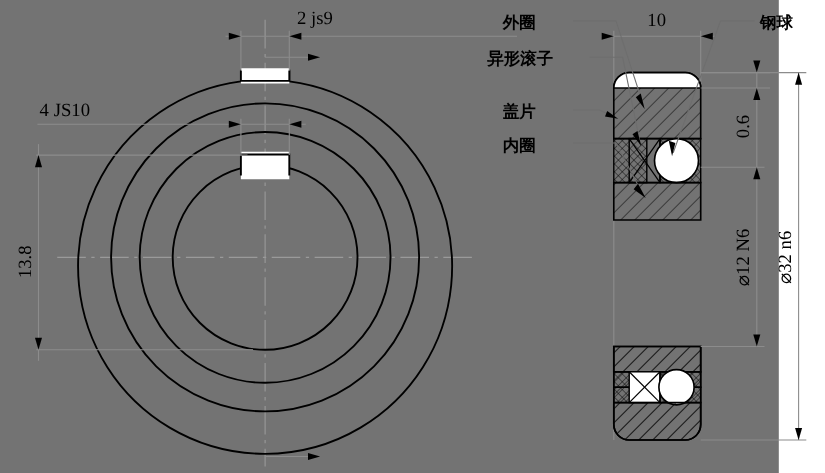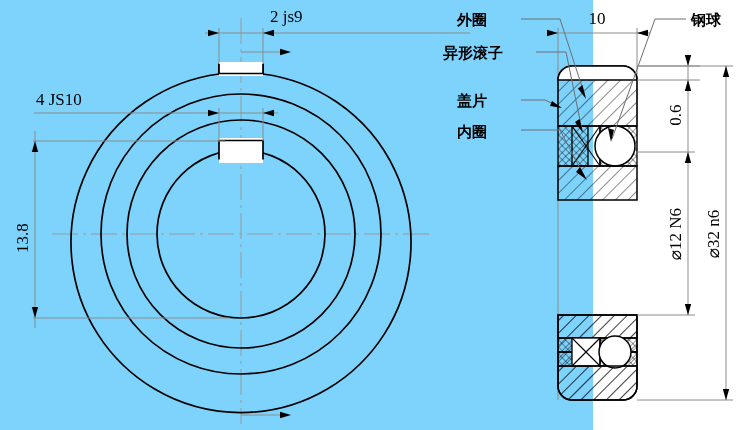--- a/index.html
+++ b/index.html
@@ -1,17 +1,17 @@
 <!DOCTYPE html>
 <html><head>
 <meta charset="utf-8">
 <style>
   html,body{margin:0;padding:0;background:#ffffff;}
   body{width:750px;height:430px;overflow:hidden;font-family:"Liberation Serif",serif;}
-  #sheet{position:relative;width:593px;height:430px;background:#7dd3fc;}
+  #sheet{position:relative;width:708px;height:430px;background:#737373;}
   svg{display:block;}
   text{font-family:"Liberation Serif",serif;fill:#000;}
   .dimtxt{font-size:17px;}
   .cntxt{font-family:"DejaVu Sans",sans-serif;font-size:15px;font-weight:bold;}
 </style>
 </head>
 <body>
 
 <div id="sheet">
 <svg width="750" height="430" viewBox="0 0 750 430">

